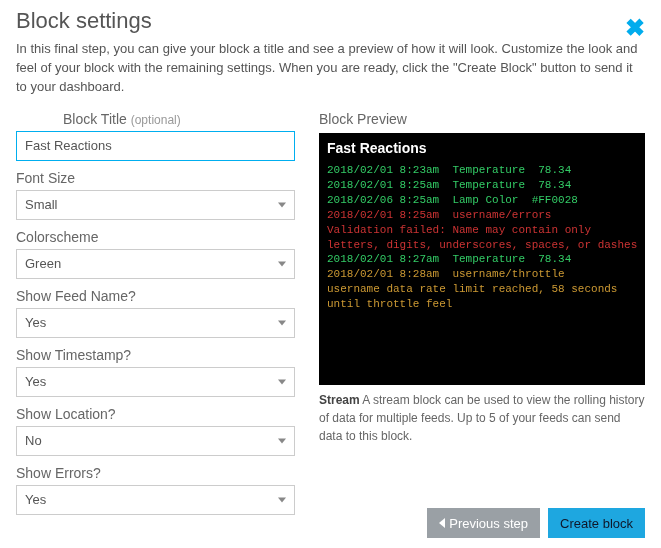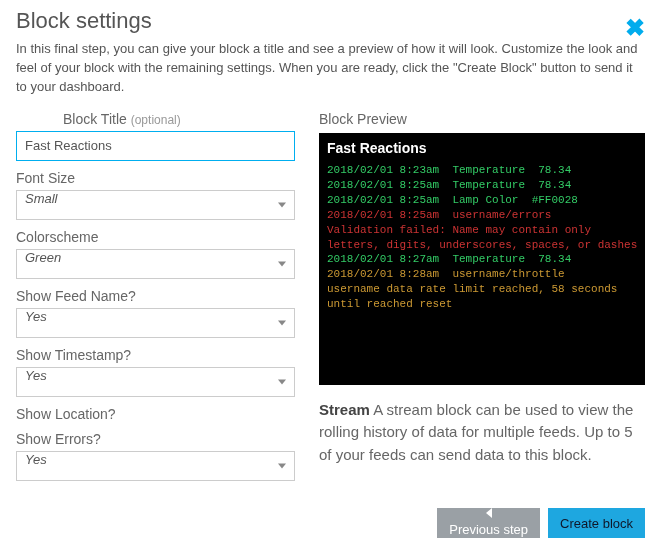--- a/index.html
+++ b/index.html
@@ -49,25 +49,25 @@
     color: #555;
     outline: none;
   }
   .select-wrap {
     position: relative;
     width: 100%;
     height: 30px;
     border: 1px solid #ccc;
     background: #fff;
     display: flex;
+    align-items: center;
     padding: 0 8px;
     cursor: pointer;
     font-size: 13px;
     color: #555;
-    font-style: italic;
   }
   .select-wrap .caret {
     position: absolute;
     right: 8px;
     top: 50%;
     transform: translateY(-50%);
     width: 0; height: 0;
     border-left: 4px solid transparent;
     border-right: 4px solid transparent;
     border-top: 5px solid #888;
@@ -87,22 +87,22 @@
     font-family: "Helvetica Neue", Arial, sans-serif;
     font-size: 14px;
     font-weight: 600;
     margin-bottom: 6px;
   }
   .ln { white-space: pre; }
   .g  { color: #33cc66; }
   .r  { color: #cc3333; }
   .y  { color: #cc9933; }
   .preview-caption {
-    margin-top: 14px;
-    font-size: 15px;
+    margin-top: 6px;
+    font-size: 12px;
     color: #666;
     line-height: 1.5;
   }
   .preview-caption b { color: #444; font-weight: 600; }
   .footer {
     position: absolute;
     bottom: 10px;
     right: 16px;
     display: flex;
     gap: 8px;
@@ -110,21 +110,21 @@
   .btn {
     height: 30px;
     padding: 0 12px;
     font-size: 13px;
     border: none;
     cursor: pointer;
     display: inline-flex;
     align-items: center;
     gap: 4px;
   }
-  .btn-prev { background: #9aa0a5; color: #fff; flex-direction: column; }
+  .btn-prev { background: #9aa0a5; color: #fff; }
   .btn-create { background: #1ea7e0; color: #0f172a; }
   .chevron {
     display: inline-block;
     width: 0; height: 0;
     border-top: 5px solid transparent;
     border-bottom: 5px solid transparent;
     border-right: 6px solid #fff;
   }
 </style>
 </head>
@@ -164,44 +164,48 @@
       <span class="caret"></span>
     </div>
 
     <div class="field-label">Show Timestamp?</div>
     <div class="select-wrap">
       <span>Yes</span>
       <span class="caret"></span>
     </div>
 
     <div class="field-label">Show Location?</div>
+    <div class="select-wrap">
+      <span>No</span>
+      <span class="caret"></span>
+    </div>
 
     <div class="field-label">Show Errors?</div>
     <div class="select-wrap">
       <span>Yes</span>
       <span class="caret"></span>
     </div>
 
   </div>
 
   <div class="right">
     <div class="preview-title">Block Preview</div>
     <div class="preview">
       <div class="preview-header">Fast Reactions</div>
       <div id="preview-lines">
           <div class="ln g">2018/02/01 8:23am  Temperature  78.34</div>
           <div class="ln g">2018/02/01 8:25am  Temperature  78.34</div>
-          <div class="ln g">2018/02/01 8:25am  Lamp Color  #FF0028</div>
+          <div class="ln g">2018/02/06 8:25am  Lamp Color  #FF0028</div>
           <div class="ln r">2018/02/01 8:25am  username/errors</div>
           <div class="ln r">Validation failed: Name may contain only</div>
           <div class="ln r">letters, digits, underscores, spaces, or dashes</div>
           <div class="ln g">2018/02/01 8:27am  Temperature  78.34</div>
           <div class="ln y">2018/02/01 8:28am  username/throttle</div>
           <div class="ln y">username data rate limit reached, 58 seconds</div>
-          <div class="ln y">until reached reset</div>
+          <div class="ln y">until throttle feel</div>
         </div>
     </div>
     <div class="preview-caption">
       <b>Stream</b><span> A stream block can be used to view the rolling history of data for multiple feeds. Up to 5 of your feeds can send data to this block.</span>
     </div>
   </div>
 </div>
 
 <div class="footer">
   <button class="btn btn-prev">

